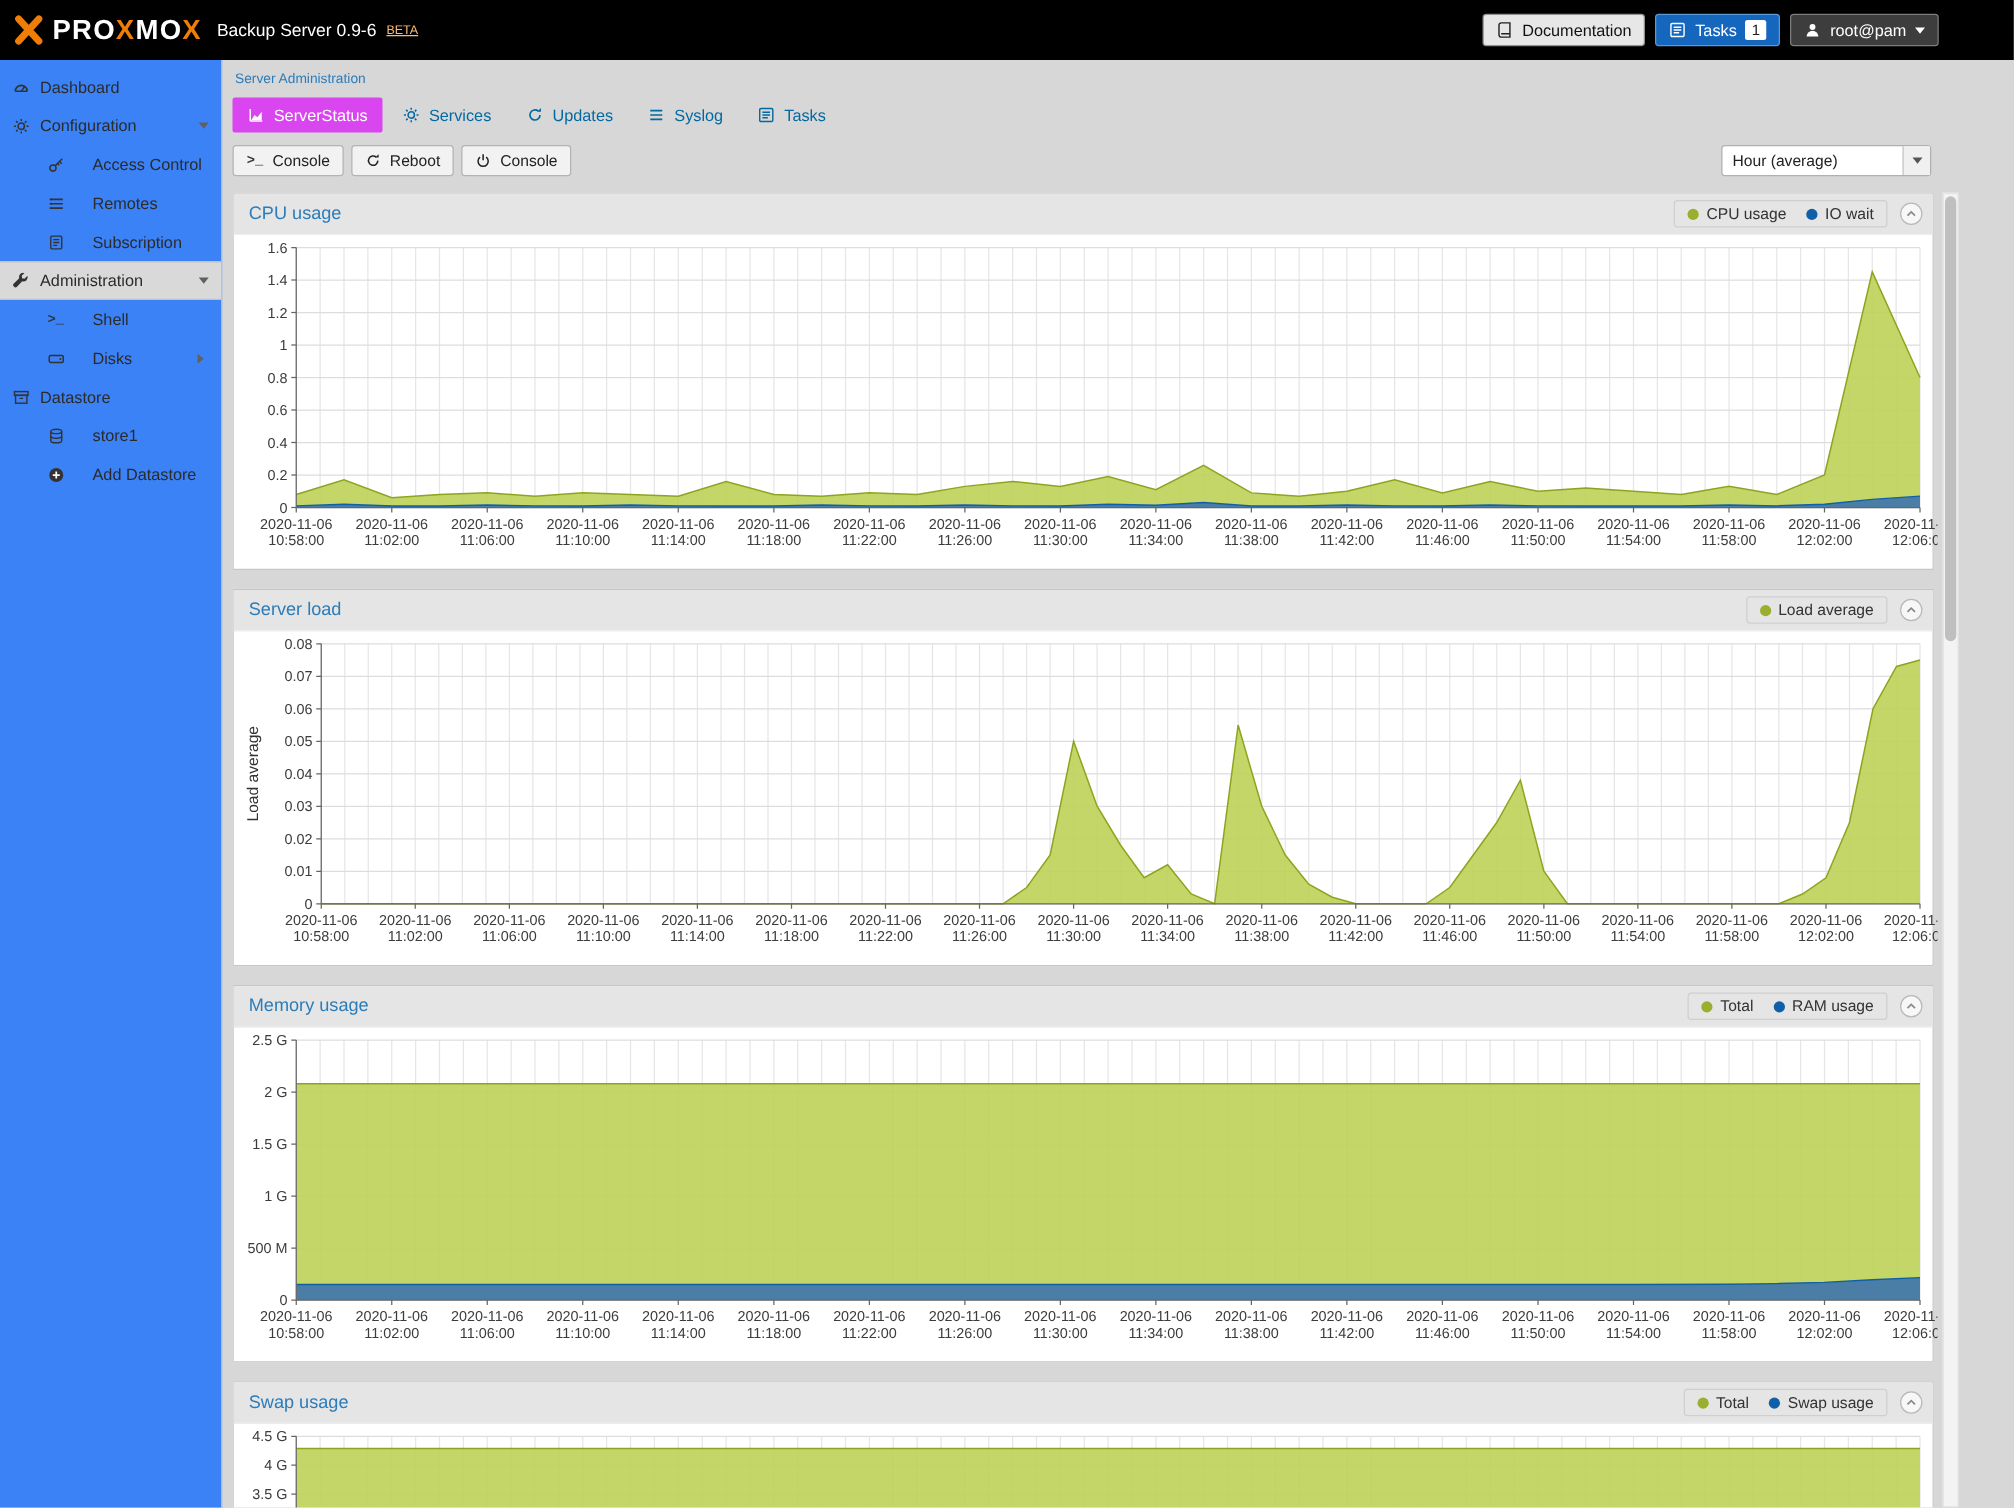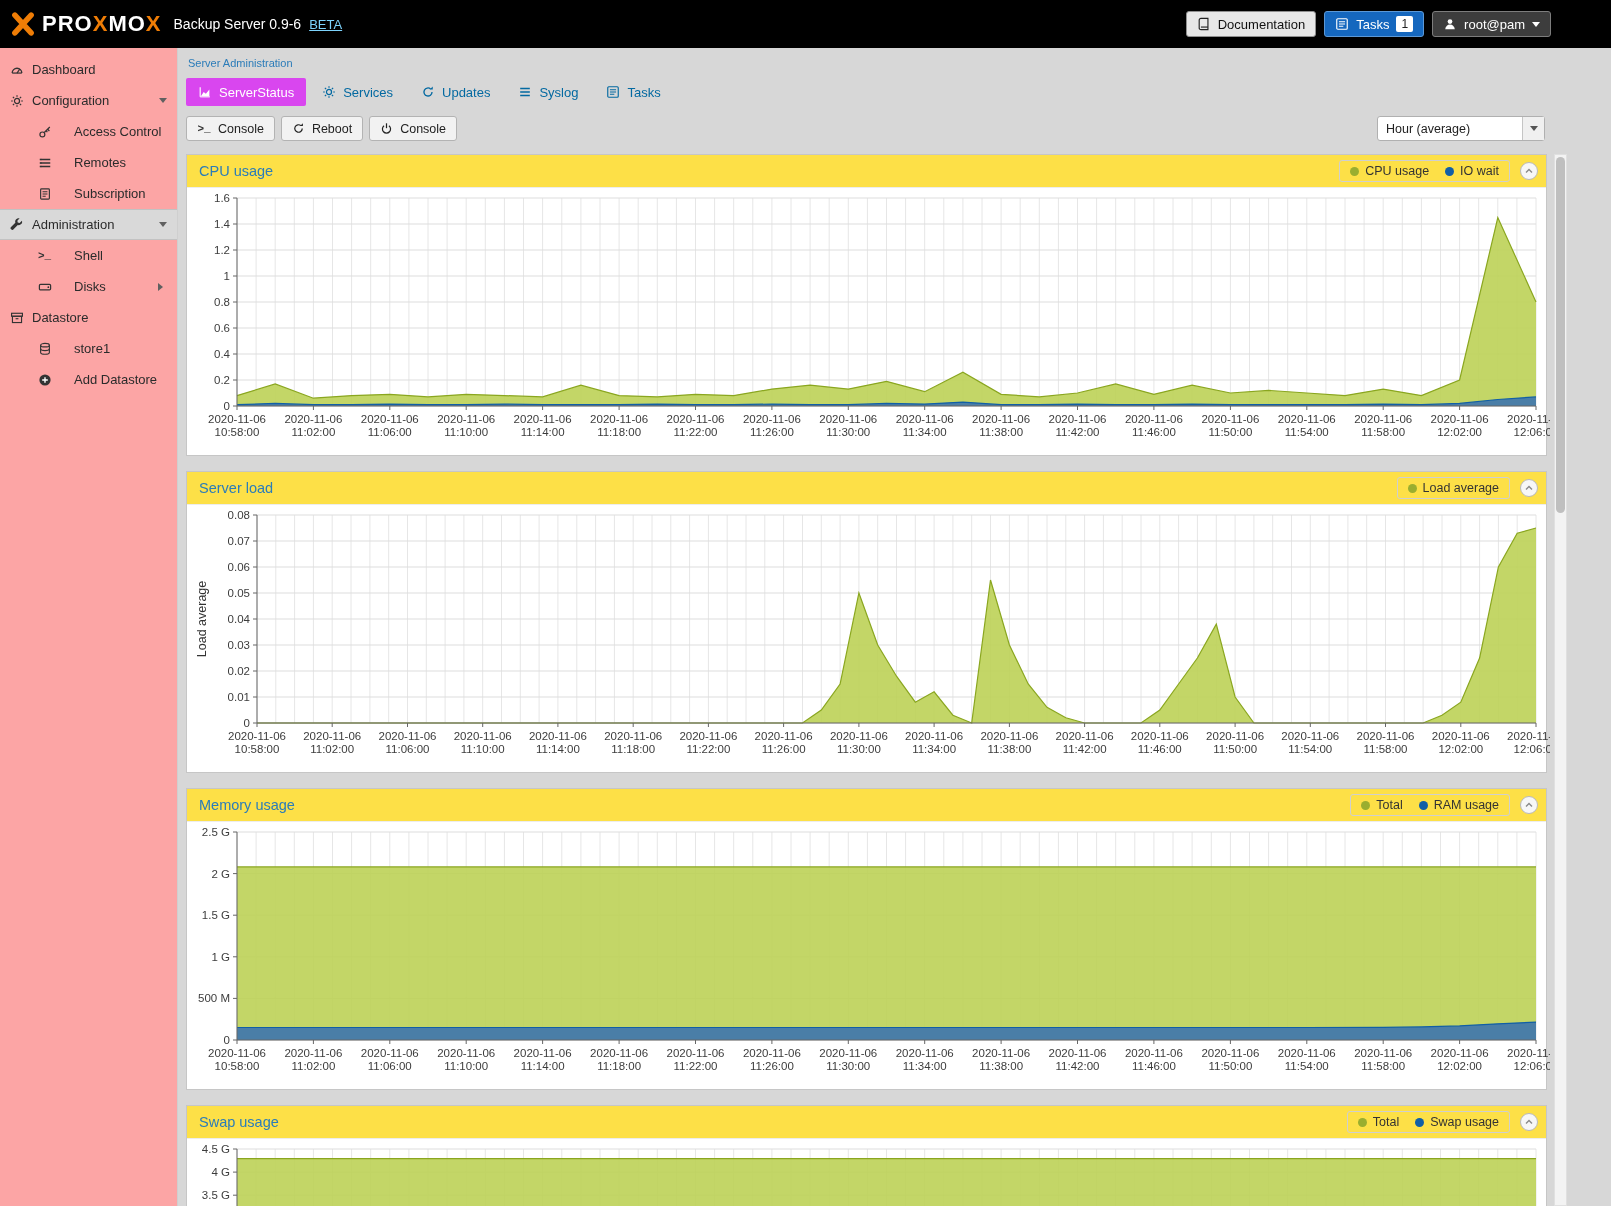--- a/index.html
+++ b/index.html
@@ -14,38 +14,38 @@
   
   .topbar {
     position:absolute; top:0; left:0; right:0; height:48px;
     background:#000; display:flex; align-items:center;
     padding:0 60px 0 10px; gap:12px;
   }
   .brand { display:flex; align-items:center; gap:6px; }
   .brand-text { font-size:22px; font-weight:bold; letter-spacing:1px; line-height:1; }
   .b-wht { color:#fff; } .b-org { color:#ef7d06; }
   .product { color:#fff; font-size:14px; display:flex; align-items:center; gap:8px; }
-  .beta { color:#7dd3fc; text-decoration:underline; font-size:13px; cursor:pointer; }
+  .beta { color:#fdba74; text-decoration:underline; font-size:10px; cursor:pointer; }
   .top-actions { margin-left:auto; display:flex; align-items:center; gap:8px; }
   .hbtn {
     height:26px; display:flex; align-items:center; gap:7px; padding:0 10px;
     font-size:13px; border-radius:3px; cursor:pointer; border:1px solid transparent;
     font-family:inherit;
   }
   .hbtn.doc   { background:#e7e7e7; border-color:#8f8f8f; color:#111; }
   .hbtn.tasks { background:#1567be; border-color:#5b98d6; color:#fff; }
   .hbtn.user  { background:#3d3d3d; border-color:#7d7d7d; color:#fff; }
   .badge { background:#fff; color:#222; border-radius:2px; padding:0 5px; height:16px; line-height:16px; font-size:12px; }
   .caret { width:0; height:0; border:4px solid transparent; border-top:5px solid #fff; margin-top:4px; }
   .caret.dark { border-top-color:#555; }
 
   
   .sidebar {
     position:absolute; top:48px; left:0; bottom:0; width:178px;
-    background:#fca5a5; border-right:1px solid #cfcfcf; padding-top:6px;
+    background:#3b82f6; border-right:1px solid #cfcfcf; padding-top:6px;
   }
   .side-item {
     display:flex; align-items:center; gap:8px; height:31px;
     padding:0 10px; color:#2b2b2b; cursor:pointer; font-size:13px;
   }
   .side-item.lvl1 { padding-left:38px;gap:22px; }
   .side-item.selected {
     background:#d9d9d9; border-top:1px solid #c2c2c2; border-bottom:1px solid #c2c2c2;
   }
   .side-item svg, .tab svg, .tbtn svg, .hbtn svg { flex:0 0 auto; }
@@ -80,21 +80,21 @@
   .dd-trigger {
     width:22px; height:100%; background:#f0f0f0; border-left:1px solid #c5c5c5;
     display:flex; align-items:center; justify-content:center;
   }
 
   
   .charts-area { flex:1; position:relative; overflow:hidden; padding-top:4px; }
   .panel { background:#fff; border:1px solid #c6c6c6; margin:0 64px 15px 8px; }
   .panel-header {
     height:33px; display:flex; align-items:center; padding:0 8px 0 12px;
-    background:#fde047; border-bottom:1px solid #ededed;text-align:center;
+    background:#e5e5e5; border-bottom:1px solid #ededed;text-align:center;
   }
   .panel-title { color:#2b7cb9; font-size:14.5px; font-weight:normal; margin:0; }
   .legend-box {
     margin-left:auto; display:flex; gap:16px; align-items:center;
     border:1px solid #cfcfcf; border-radius:3px; padding:3px 10px; font-size:12.5px; color:#333;
   }
   .lg-item { display:flex; align-items:center; gap:6px; }
   .lg-dot { width:9px; height:9px; border-radius:50%; display:inline-block; }
   .collapse-btn {
     margin-left:10px; width:18px; height:18px; border-radius:50%;

